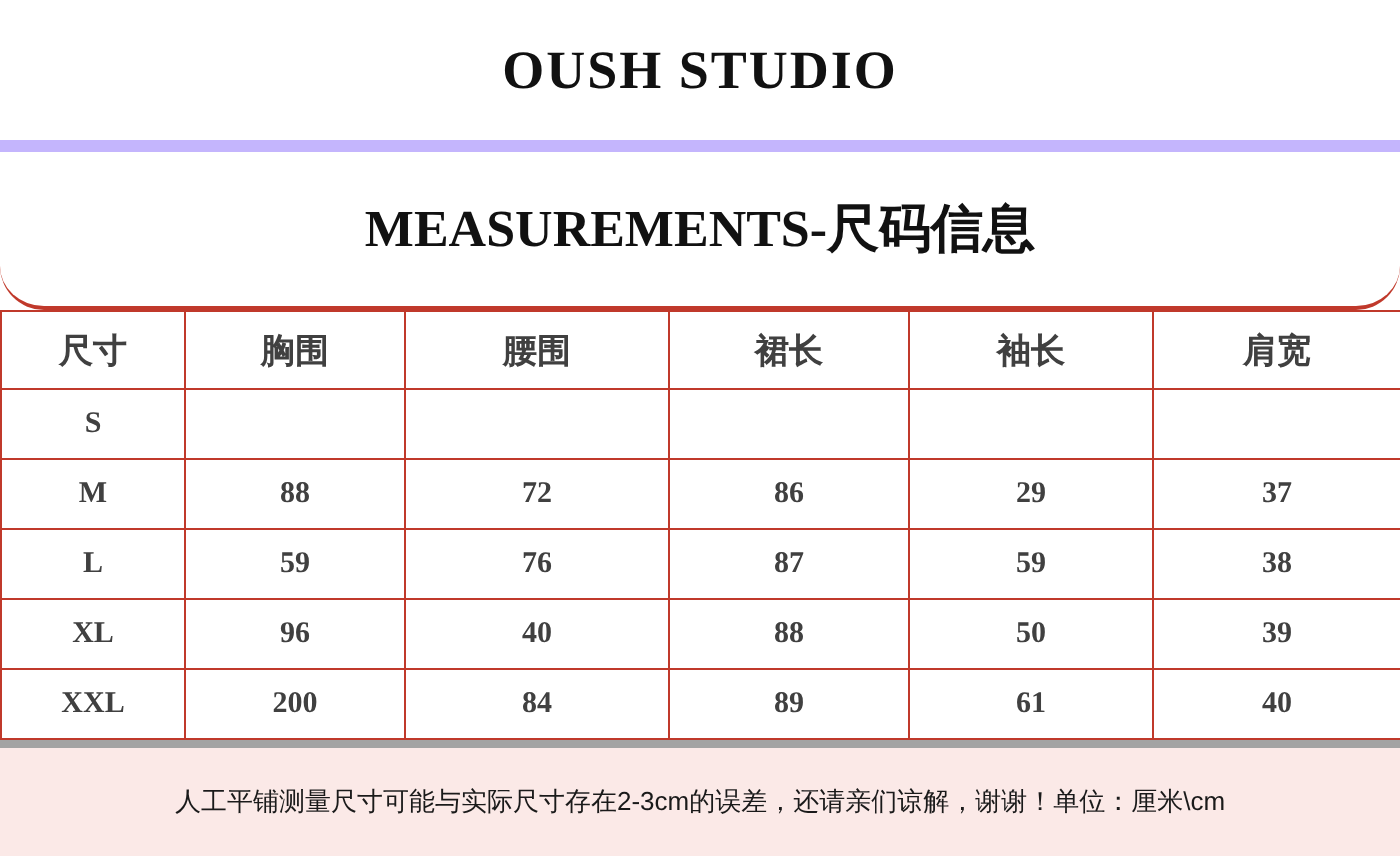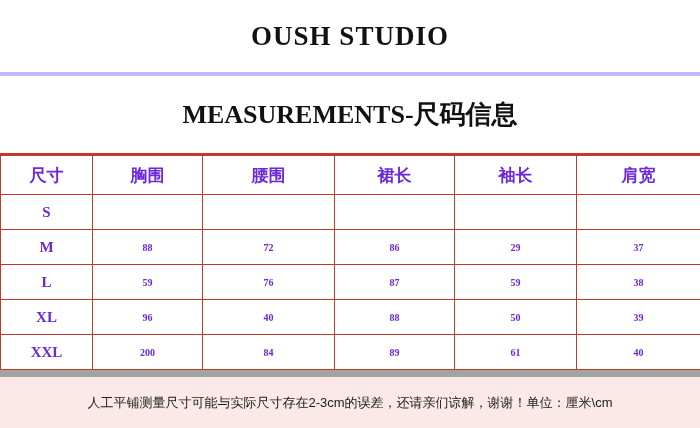--- a/index.html
+++ b/index.html
@@ -19,86 +19,87 @@
     box-sizing: border-box;
     display: flex;
     flex-direction: column;
     background: #ffffff;
   }
   .brand-row {
     height: 76px;
     display: flex;
     align-items: center;
     justify-content: center;
-    border-bottom: 4px solid #c4b5fd;
+    border-bottom: 6px solid #c4b5fd;
     box-sizing: border-box;
   }
   .brand-title {
     font-family: "Liberation Serif", serif;
     font-size: 27px;
     font-weight: bold;
     letter-spacing: 1px;
     color: #111111;
   }
   .subtitle-row {
     height: 79px;
     display: flex;
     align-items: center;
     justify-content: center;
     border-bottom: 2px solid #c0392b;
     box-sizing: border-box;
+    border-radius: 22px;
   }
   .subtitle-text {
     font-family: "Liberation Serif", serif;
     font-size: 26px;
     font-weight: bold;
     color: #111111;
   }
   table.size-table {
     border-collapse: collapse;
     width: 700px;
     table-layout: fixed;
   }
   table.size-table th,
   table.size-table td {
     border: 1px solid #c0392b;
     text-align: center;
     font-family: "Liberation Serif", serif;
-    color: #6d28d9;
+    color: #404040;
     padding: 0;
   }
   table.size-table thead th {
     height: 38px;
     font-size: 17px;
     font-weight: bold;
     background: #ffffff;
   }
   table.size-table tbody td {
     height: 34px;
-    font-size: 10px;
+    font-size: 15px;
     font-weight: bold;
     background: #ffffff;
   }
   table.size-table tbody td.size-cell {
     font-size: 15px;
     font-weight: bold;
   }
   col.c0 { width: 92px; }
   col.c1 { width: 110px; }
   col.c2 { width: 132px; }
   col.c3 { width: 120px; }
   col.c4 { width: 122px; }
   col.c5 { width: 124px; }
   .note-row {
     flex: 1 1 auto;
     background: #fbe9e7;
     display: flex;
     align-items: center;
     justify-content: center;
-    border-top: 7px solid #a3a3a3;
+    border-top: 4px solid #a3a3a3;
     box-sizing: border-box;
   }
   .note-text {
     font-family: "Liberation Sans", sans-serif;
     font-size: 13px;
     color: #1a1a1a;
     text-align: center;
     padding: 0 10px;
   }
 </style>

